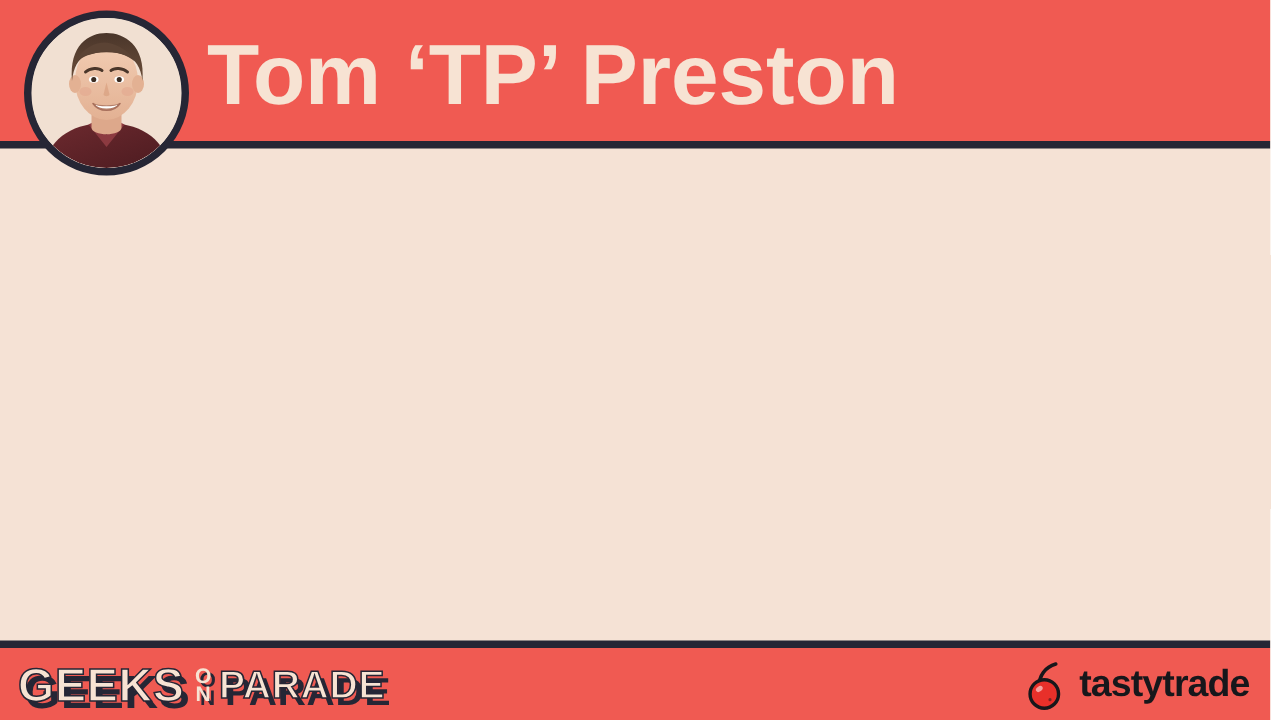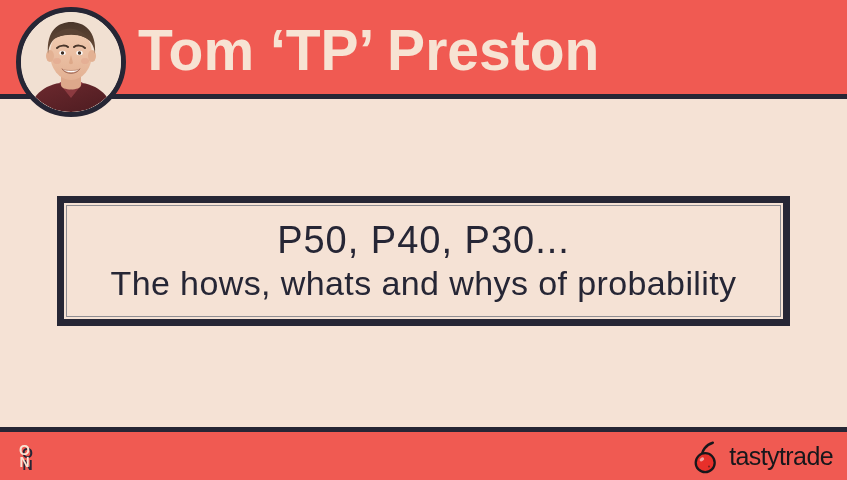--- a/index.html
+++ b/index.html
@@ -179,21 +179,21 @@
     align-items: center;
     z-index: 6;
   }
   .tt-cherry {
     width: 38px;
     height: 38px;
     margin-right: 1px;
   }
   .tt-word {
     font-size: 25px;
-    font-weight: normal;
+    font-weight: bold;
     color: #17171b;
     letter-spacing: -0.6px;
     line-height: 1;
   }
 </style>
 </head>
 <body>
 
 <div id="slide">
 
@@ -250,34 +250,31 @@
         <path d="M41 57 C45 63 55 63 59 57" stroke="#a8705c" stroke-width="1" fill="none" stroke-linecap="round"></path>
 
         <ellipse cx="36" cy="49" rx="4" ry="3" fill="#e09b85" opacity="0.35"></ellipse>
         <ellipse cx="64" cy="49" rx="4" ry="3" fill="#e09b85" opacity="0.35"></ellipse>
       </g>
     </svg>
   </div>
 
   <div class="speaker-name">Tom ‘TP’ Preston</div>
 
-  <div class="title-box">
-    <div class="title-box-inner"></div>
-    <div class="title-line-1">P50, P40, P30...</div>
-    <div class="title-line-2">The hows, whats and whys of probability</div>
-  </div>
 
   <div class="footer-rule"></div>
   <div class="footer-bar"></div>
 
   <div class="gop-logo">
+    <span class="gop-word">GEEKS</span>
     <span class="gop-on">
       <span>O</span>
       <span>N</span>
     </span>
+    <span class="gop-word small">PARADE</span>
   </div>
 
   <div class="tt-logo">
     <svg class="tt-cherry" viewBox="0 0 40 40">
       <path d="M24 6 C17 8 12 14 12.5 22" stroke="#17171b" stroke-width="2.6" fill="none" stroke-linecap="round"></path>
       <circle cx="16" cy="27" r="10" fill="#E8302A" stroke="#17171b" stroke-width="2.4"></circle>
       <ellipse cx="12.5" cy="23.5" rx="2.6" ry="1.8" fill="#ffffff" opacity="0.55" transform="rotate(-35 12.5 23.5)"></ellipse>
       <circle cx="20" cy="31" r="1.1" fill="#17171b" opacity="0.5"></circle>
     </svg>
     <span class="tt-word">tastytrade</span>

